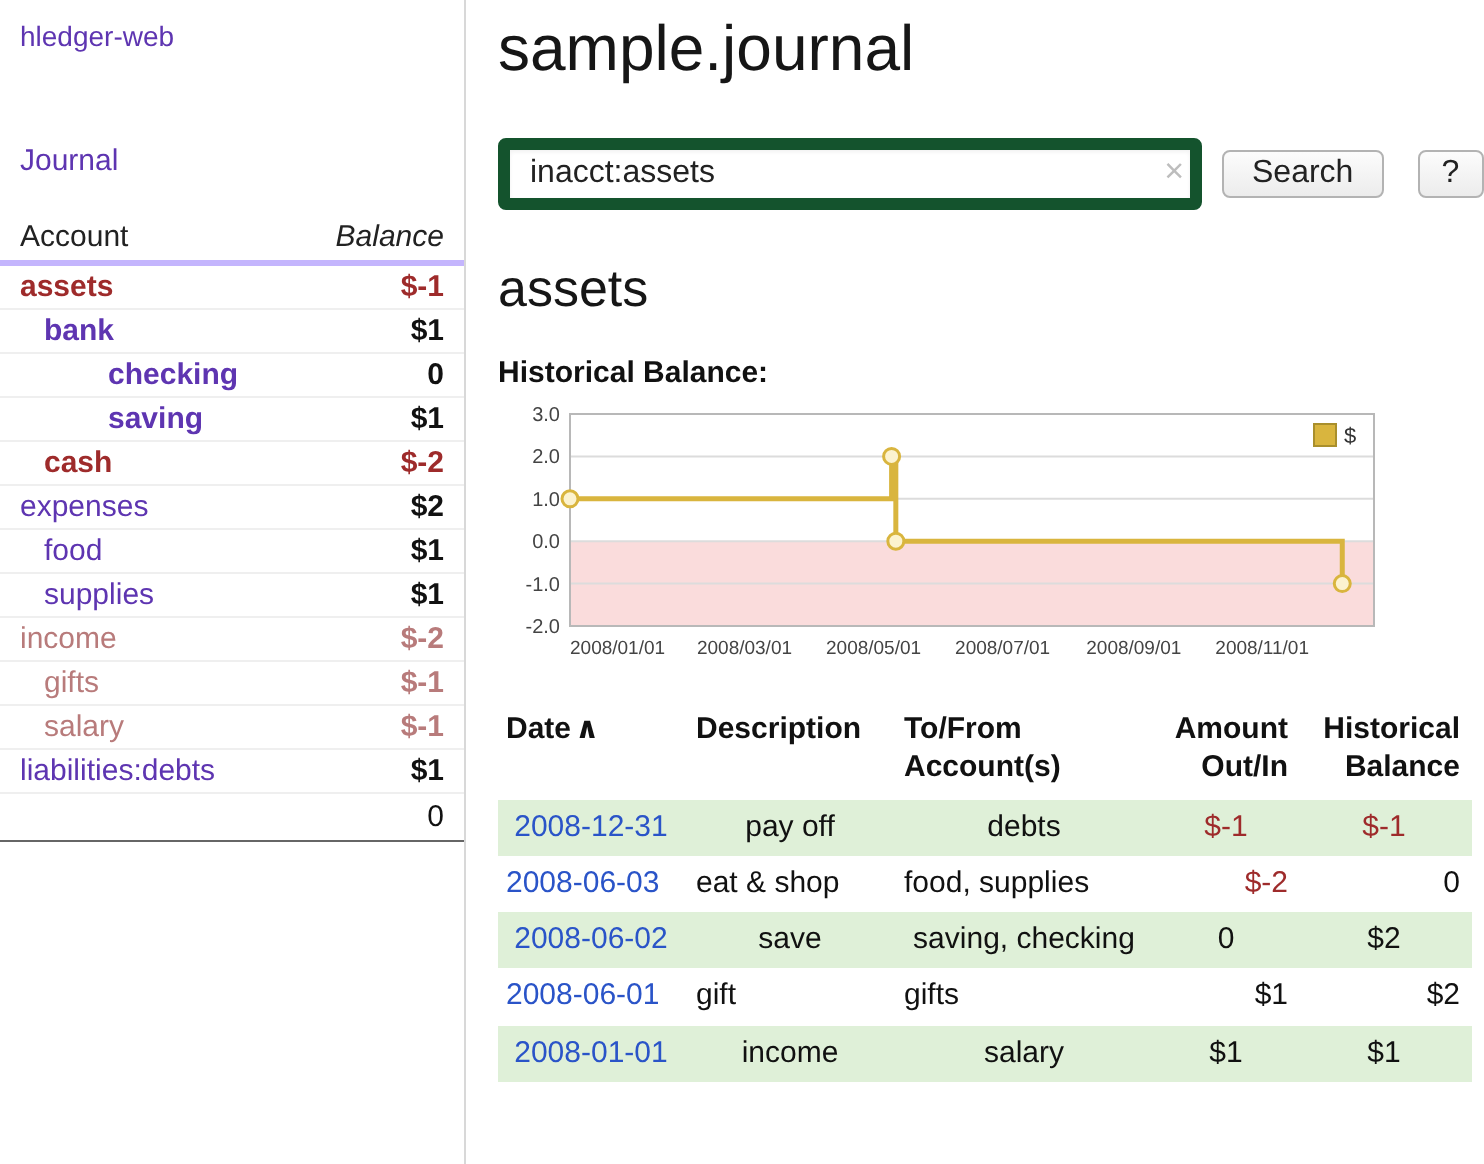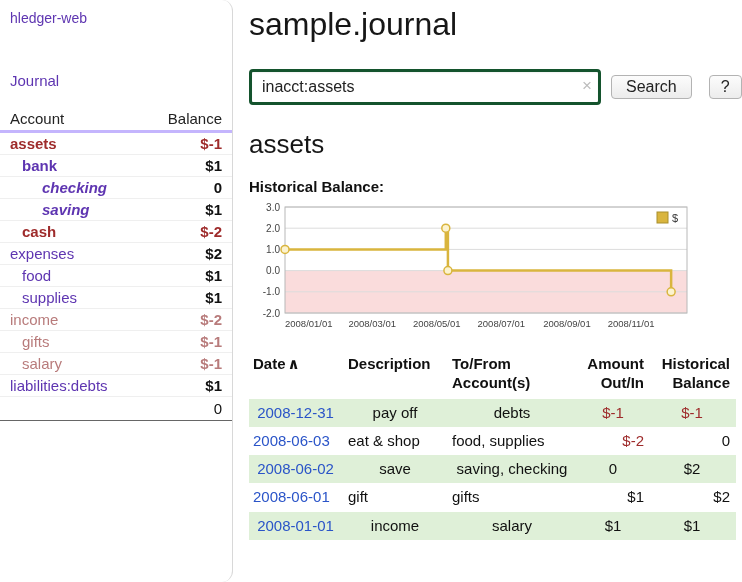--- a/index.html
+++ b/index.html
@@ -8,45 +8,44 @@
     font-family:"Liberation Sans","DejaVu Sans",sans-serif;
     color:#111;
   }
   .app{display:flex;width:742px;height:582px;}
 
   
   .sidebar{
     width:233px;min-width:233px;box-sizing:border-box;
     border-right:1px solid #d8d8d8;
     padding-top:8px;
-    border-radius:11px;
   }
   .brand{display:block;padding:2px 10px;font-size:14px;color:var(--link-purple);text-decoration:none;}
   .journal-link{display:block;margin-top:42px;padding:2px 10px;font-size:15px;color:var(--link-purple);text-decoration:none;}
   table.accounts{width:100%;border-collapse:collapse;margin-top:16px;font-size:15px;}
   .accounts th{font-weight:normal;text-align:left;padding:3px 10px;border-bottom:3px solid #c4b5fd;color:#222;}
-  .accounts th.bal-h{text-align:right;}
+  .accounts th.bal-h{text-align:right;font-style:italic;}
   .accounts td{padding:2px 10px;border-bottom:1px solid #efefef;}
   .accounts td.bal{text-align:right;font-weight:bold;white-space:nowrap;}
   .accounts a{text-decoration:none;color:var(--link-purple);}
   .acct.ind-1{padding-left:22px;}
-  .acct.ind-2{padding-left:42px;font-style:italic;}
+  .acct.ind-2{padding-left:54px;}
   .bold{font-weight:bold;}
   .neg, a.neg{color:var(--negative);}
   .neg-muted, a.neg-muted{color:var(--negative-muted);}
   tr.total-row td{border-top:1px solid #666;border-bottom:1px solid #666;text-align:right;font-weight:normal;padding:3px 10px;}
 
   
   main{flex:1;box-sizing:border-box;padding:4px 8px 0 16px;}
   h1.page-title{font-size:32px;font-weight:normal;margin:2px 0 26px 0;color:#161616;}
   .search-row{display:flex;align-items:center;margin-bottom:24px;}
   .search-box{position:relative;width:352px;}
   .search-box input{
     width:100%;box-sizing:border-box;height:36px;
-    border:3px solid #14532d;border-radius:4px;
+    border:6px solid #14532d;border-radius:4px;
     font-size:16px;padding:0 28px 0 10px;color:#222;
     font-family:"Liberation Sans","DejaVu Sans",sans-serif;
     box-shadow:inset 0 1px 2px rgba(0,0,0,.06);
   }
   .clear{position:absolute;right:9px;top:8px;font-size:17px;color:#bdbdbd;cursor:pointer;line-height:1;}
   .btn{
     margin-left:10px;height:24px;padding:0 14px;font-size:16px;color:#222;
     background:linear-gradient(#fcfcfc,#ececec);
     border:1px solid #b3b3b3;border-radius:4px;
     font-family:"Liberation Sans","DejaVu Sans",sans-serif;

